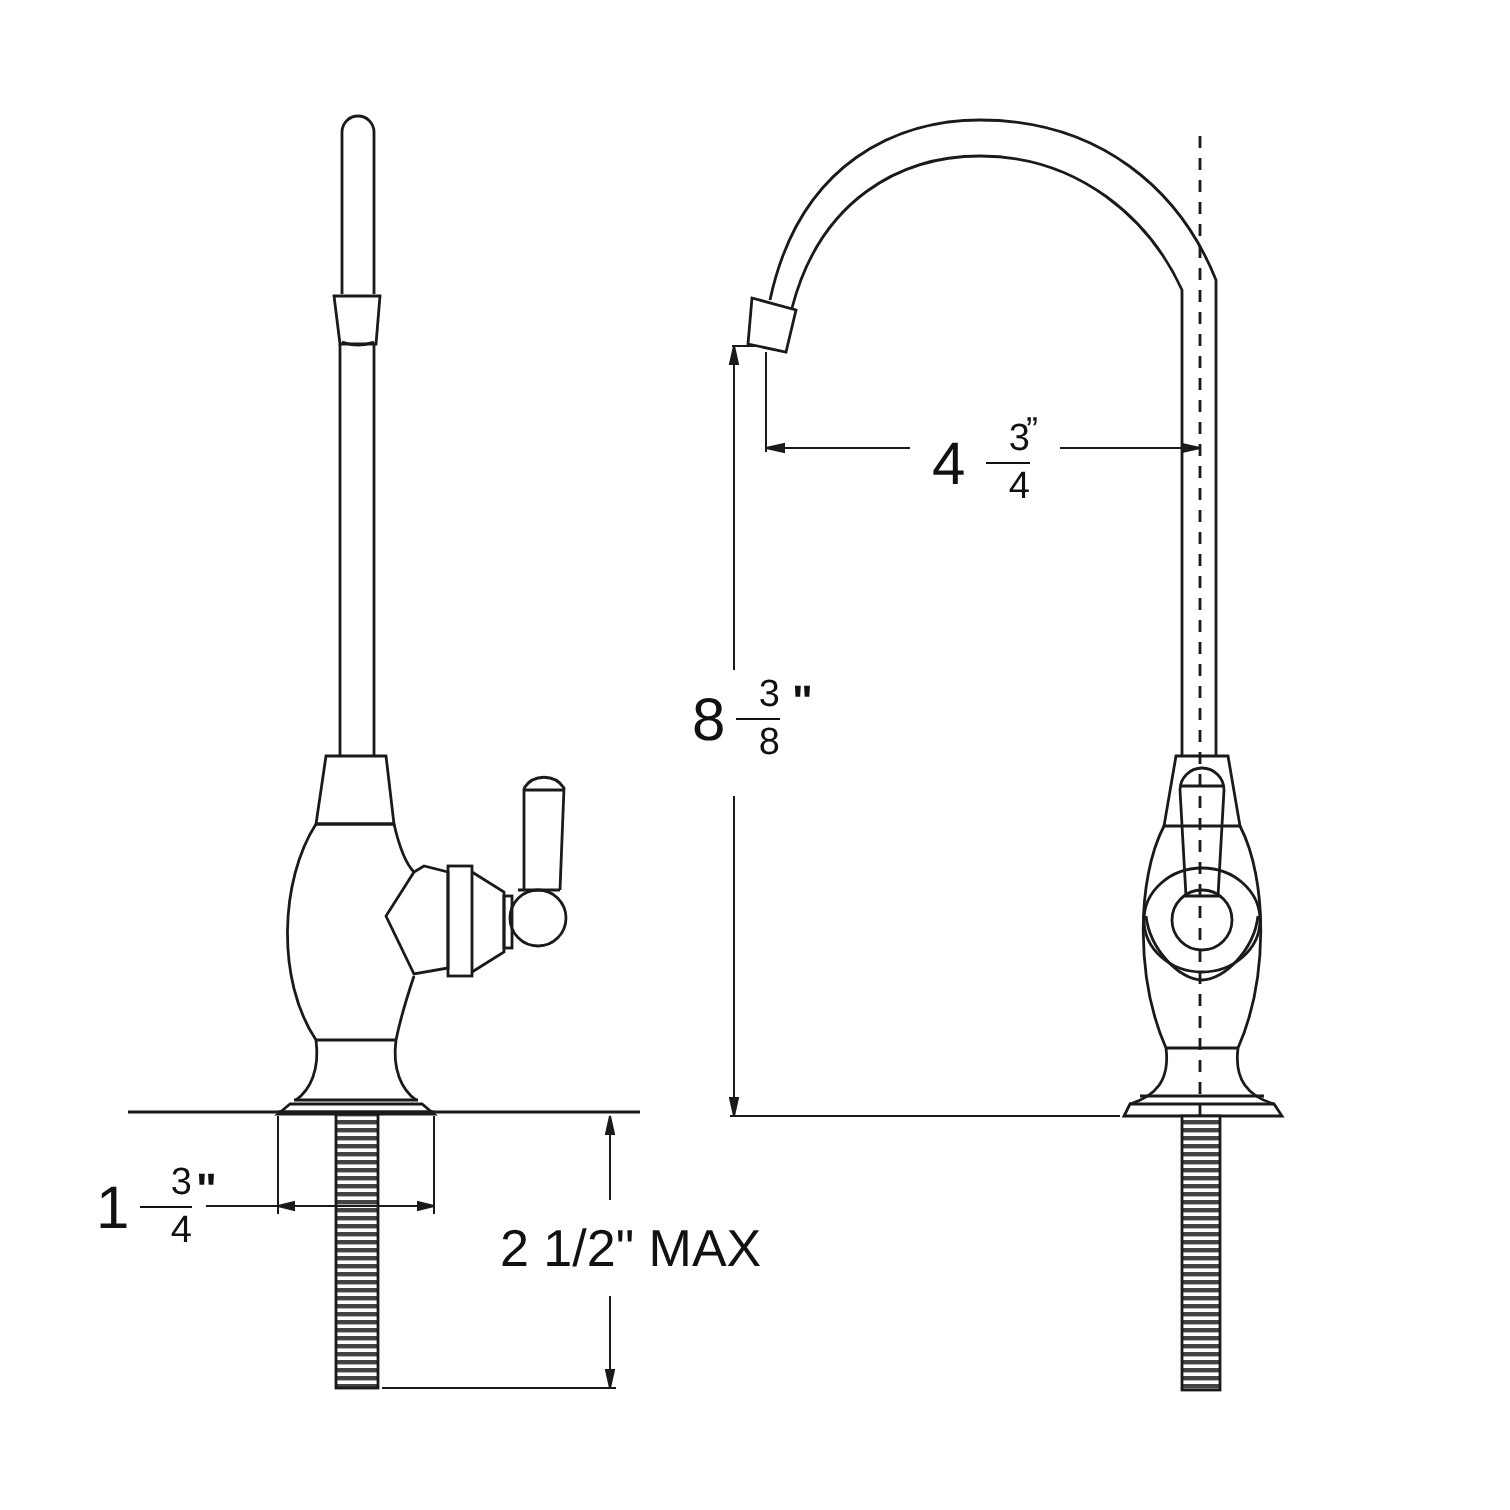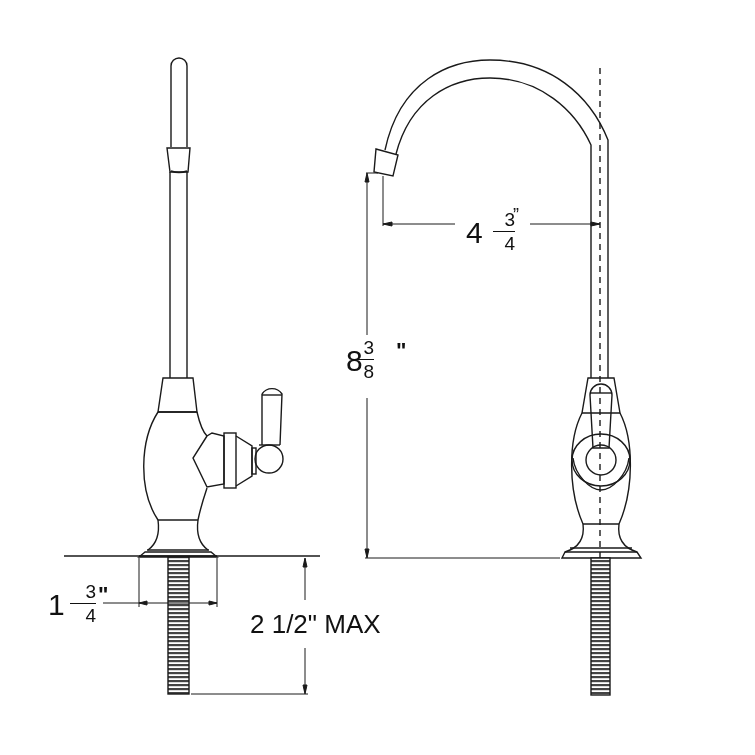--- a/index.html
+++ b/index.html
@@ -136,21 +136,21 @@
       <span class="bar"></span>
       <span>4</span>
     </span>
     <span class="unit" style="left:98px; top:584px;">"</span>
   </div>
 
   <span class="lbl" style="left:250px; top:611px; font-size:26px;">2 1/2" MAX</span>
 
   <div>
     <span class="lbl big" style="left:346px; top:346px;">8</span>
-    <span class="frac" style="left:352px; top:338px; width:22px;">
+    <span class="frac" style="left:368px; top:338px; width:22px;">
       <span>3</span>
       <span class="bar"></span>
       <span>8</span>
     </span>
     <span class="unit" style="left:396px; top:340px;">"</span>
   </div>
 
   <div>
     <span class="lbl big" style="left:466px; top:218px;">4</span>
     <span class="frac" style="left:493px; top:210px; width:22px;">

